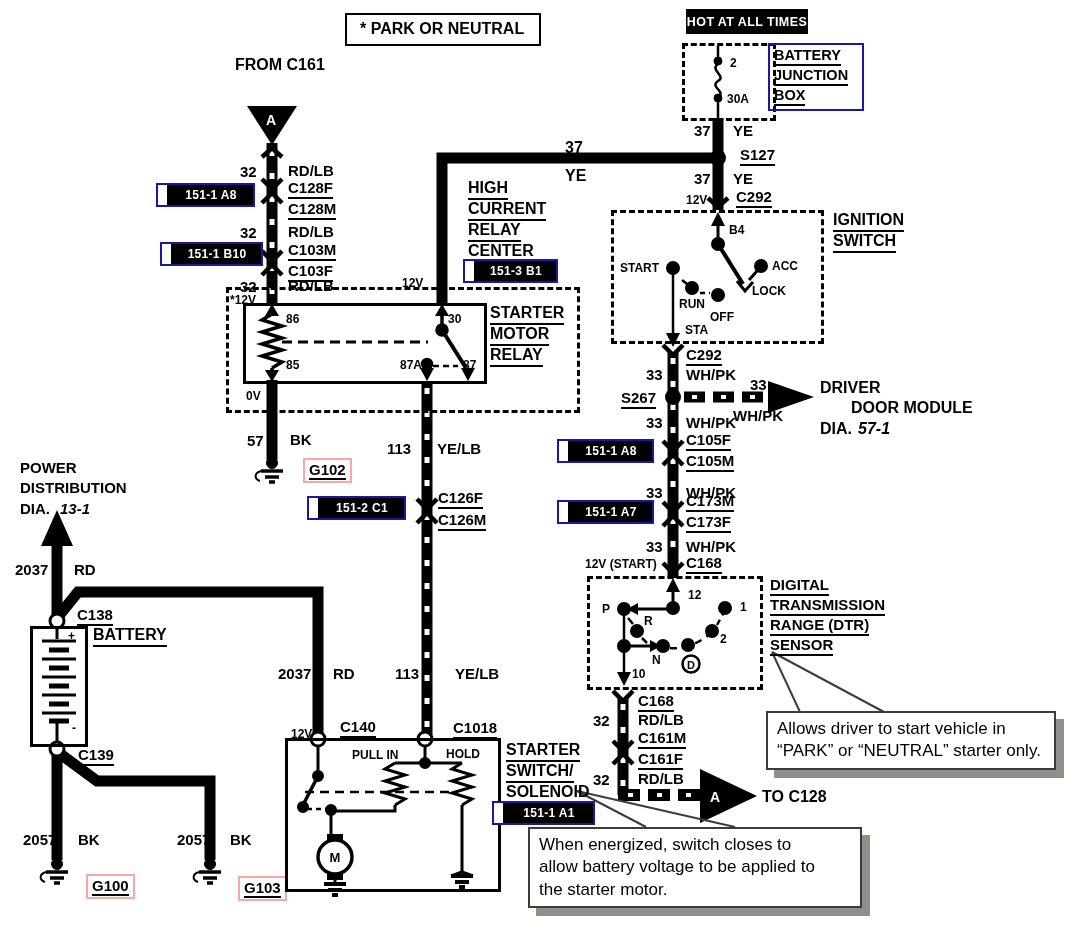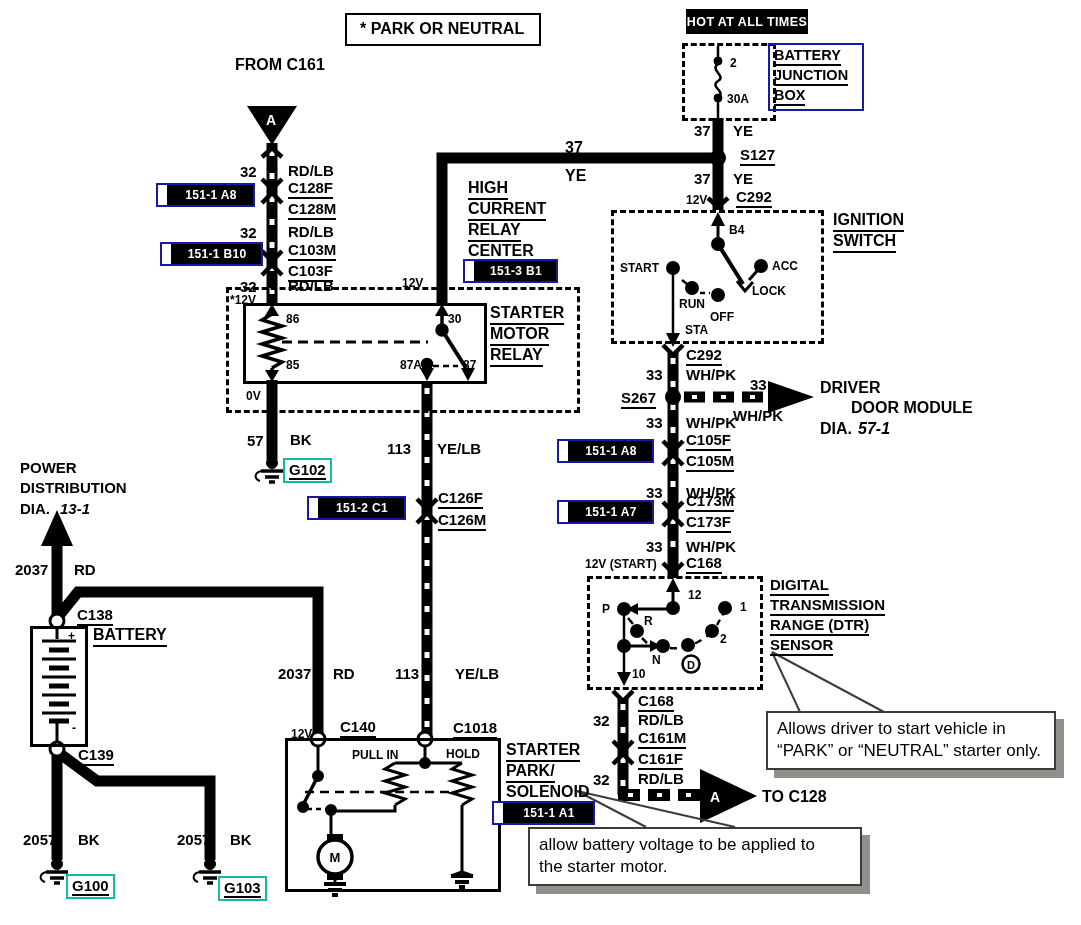--- a/index.html
+++ b/index.html
@@ -12,21 +12,21 @@
   .u{border-bottom:2.5px solid #000;padding-bottom:1px;}
   .it{font-style:italic;}
   .box-solid{position:absolute;border:2.5px solid #000;}
   .box-dash{position:absolute;border:3.5px dashed #000;}
   .box-thick{position:absolute;border:3.5px solid #000;}
   .blackbox{position:absolute;background:#000;color:#fff;font-weight:bold;font-size:12.5px;
             display:flex;align-items:center;justify-content:center;letter-spacing:.4px;}
   .badge{position:absolute;height:20px;border:2.5px solid #1818a8;background:#000;color:#fff;
          font-weight:bold;font-size:12px;display:flex;align-items:center;justify-content:center;
          box-shadow:inset 9px 0 0 #fff;padding-left:11px;letter-spacing:.3px;}
-  .bluebox{position:absolute;border:2px solid #14b8a6;background:transparent;padding:1px 4px 2px 4px;}
+  .bluebox{position:absolute;border:2px solid #fca5a5;background:transparent;padding:1px 4px 2px 4px;margin-left:20px;}
   .bluebox .t{font-weight:bold;font-size:15px;border-bottom:2px solid #000;white-space:nowrap;}
   .bjbbox{position:absolute;border:2.5px solid #1818a8;padding:2px 4px;line-height:1.18;}
   .bjbbox .t{display:block;font-weight:bold;font-size:14.5px;border-bottom:2px solid #000;
              margin-bottom:1px;white-space:nowrap;width:max-content;}
   .note{position:absolute;border:2px solid #3c3c3c;background:#fff;font-size:17px;font-weight:400;
         line-height:1.32;padding:5px 9px;box-shadow:8px 8px 0 #90908a;}
   .ctext{position:absolute;font-weight:bold;color:#fff;font-size:14px;}
 </style>
 </head>
 <body>
@@ -394,22 +394,23 @@
   <span class="t">G103</span>
 </div>
 
 <div class="L sm" style="left:291px;top:728px;">12V</div>
 <div class="L u" style="left:340px;top:719px;">C140</div>
 <div class="L u" style="left:453px;top:720px;">C1018</div>
 <div class="box-thick" style="left:285px;top:738px;width:210px;height:148px;"></div>
 <div class="L sm" style="left:352px;top:749px;">PULL IN</div>
 <div class="L sm" style="left:446px;top:748px;">HOLD</div>
 <div class="L big u" style="left:506px;top:742px;">STARTER</div>
-<div class="L big u" style="left:506px;top:763px;">PARK/</div>
+<div class="L big u" style="left:506px;top:763px;">SWITCH/</div>
 <div class="L big u" style="left:506px;top:784px;">SOLENOID</div>
 <div class="badge" style="left:492px;top:801px;width:88px;">151-1 A1</div>
 
 <div class="note" style="left:528px;top:827px;width:312px;">
+  <div>When energized, switch closes to</div>
   <div>allow battery voltage to be applied to</div>
   <div>the starter motor.</div>
 </div>
 
 </div>
 
 </body></html>

